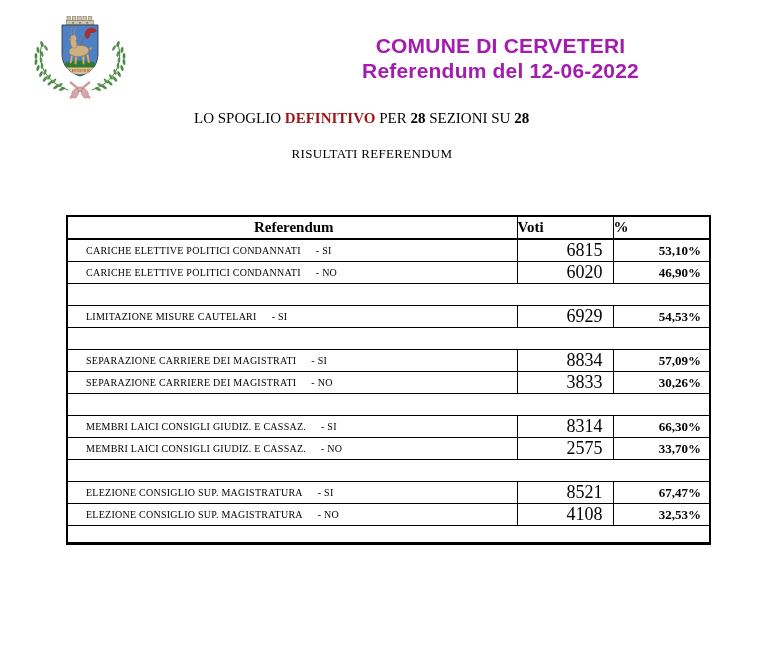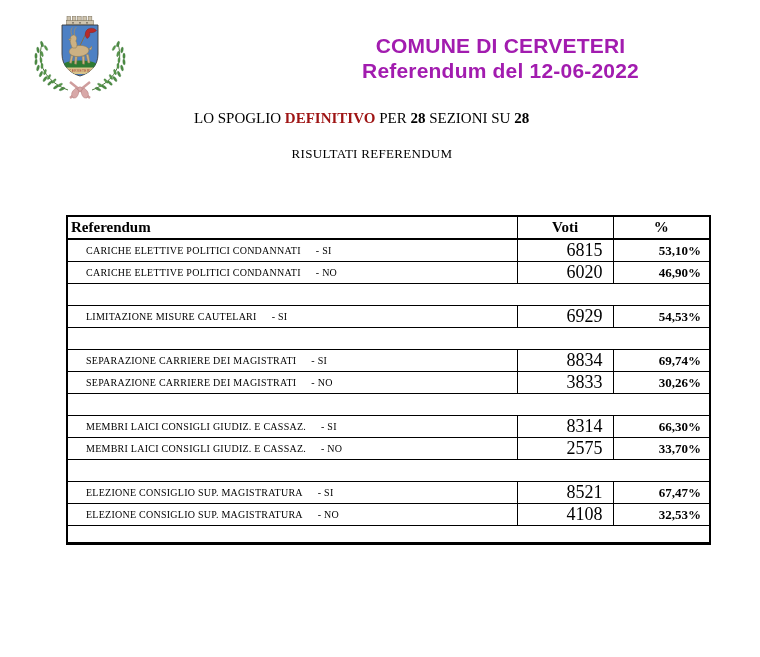--- a/index.html
+++ b/index.html
@@ -20,22 +20,22 @@
   table.results{
     position:absolute;left:66px;top:215px;width:643px;
     border-collapse:collapse;table-layout:fixed;
     border:2px solid #000;border-bottom-width:3px;
   }
   col.c1{width:450px;} col.c2{width:96px;} col.c3{width:97px;}
   th,td{padding:0;vertical-align:middle;}
   thead th{
     border-bottom:2px solid #000;height:21px;font-size:15px;font-weight:bold;
   }
-  th.h-ref{text-align:left;padding-left:3px;}
-  th.h-voti,th.h-pct{border-left:1px solid #000;text-align:center;}
+  th.h-ref{text-align:center;padding-left:3px;}
+  th.h-voti,th.h-pct{border-left:1px solid #000;text-align:left;}
   tr.data-row td{border-bottom:1px solid #000;height:21px;}
   td.c-ref{padding-left:18px;font-size:10px;letter-spacing:0.25px;}
   td.c-ref .ans{margin-left:15px;}
   td.c-voti{border-left:1px solid #000;text-align:right;padding-right:10px;font-size:18px;}
   td.c-pct{border-left:1px solid #000;text-align:right;padding-right:8px;font-size:13px;font-weight:bold;}
   tr.spacer td{border-bottom:1px solid #000;height:21px;}
   tr.spacer.last td{border-bottom:none;height:16px;}
 </style>
 </head>
 <body>
@@ -187,21 +187,21 @@
         <td class="c-ref"><span class="q">LIMITAZIONE MISURE CAUTELARI</span><span class="ans">- SI</span></td>
         <td class="c-voti">6929</td>
         <td class="c-pct">54,53%</td>
       </tr>
       <tr class="spacer">
         <td colspan="3"></td>
       </tr>
       <tr class="data-row">
         <td class="c-ref"><span class="q">SEPARAZIONE CARRIERE DEI MAGISTRATI</span><span class="ans">- SI</span></td>
         <td class="c-voti">8834</td>
-        <td class="c-pct">69,74%</td>
+        <td class="c-pct">57,09%</td>
       </tr>
       <tr class="data-row">
         <td class="c-ref"><span class="q">SEPARAZIONE CARRIERE DEI MAGISTRATI</span><span class="ans">- NO</span></td>
         <td class="c-voti">3833</td>
         <td class="c-pct">30,26%</td>
       </tr>
       <tr class="spacer">
         <td colspan="3"></td>
       </tr>
       <tr class="data-row">

